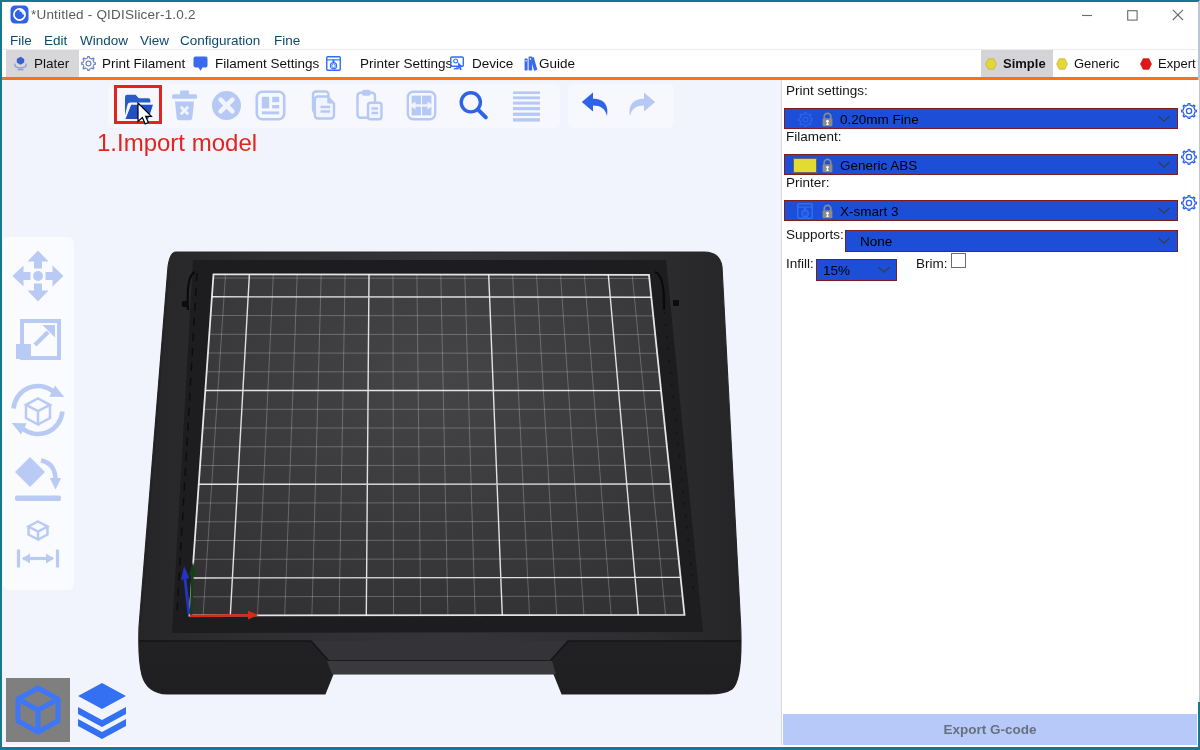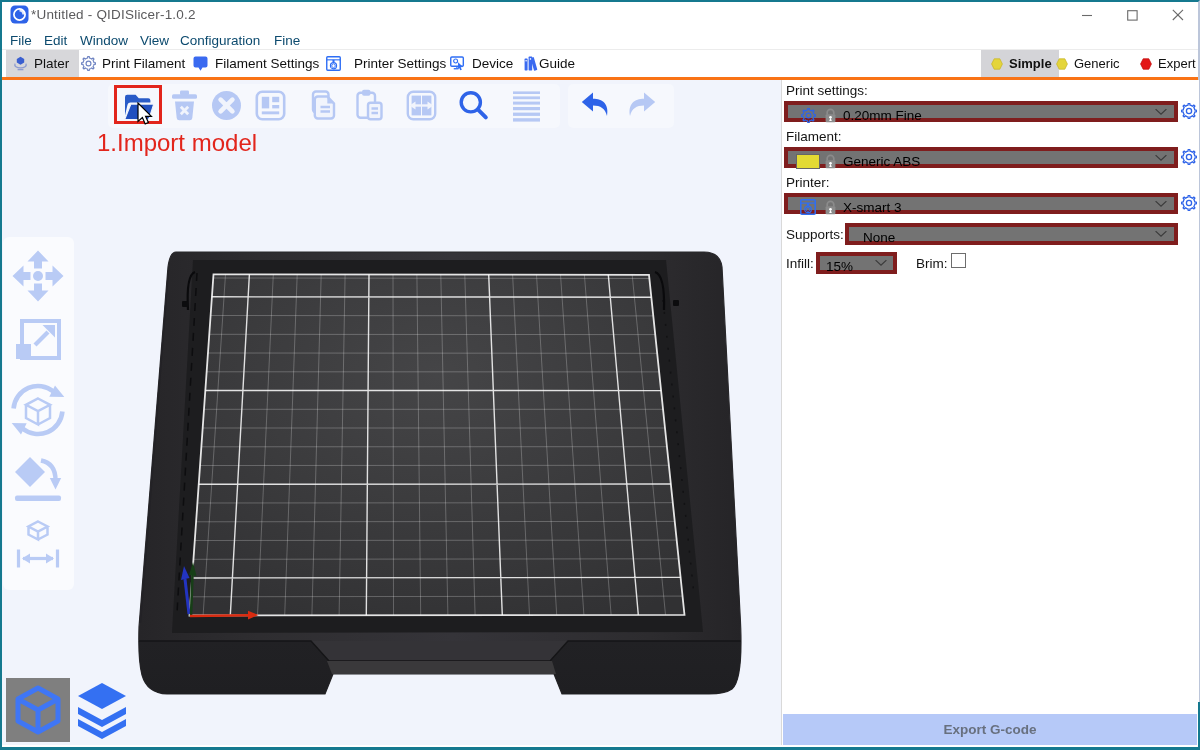--- a/index.html
+++ b/index.html
@@ -35,21 +35,21 @@
   .red-box{position:absolute;left:112px;top:5px;width:48px;height:39px;border:3px solid #e2251c;box-sizing:border-box;}
   .annotation{position:absolute;left:95px;top:49px;font-size:24px;color:#e2251c;white-space:nowrap;}
   .left-toolbar{position:absolute;left:1px;top:157px;width:71px;height:353px;background:rgba(255,255,255,.62);border-radius:6px;}
   .lt-icon{position:absolute;left:7px;width:58px;height:58px;}
   .view-switch{position:absolute;left:4px;top:598px;display:flex;}
   .vs-btn{width:64px;height:64px;display:flex;align-items:center;justify-content:center;}
   .vs-btn.active{background:#7f7f7f;}
   
   .sidebar{position:absolute;left:779px;top:0;width:417px;height:665px;background:#fff;border-left:1px solid #d9d9d9;}
   .sb-label{position:absolute;font-size:13.5px;color:#141414;}
-  .combo{position:absolute;box-sizing:border-box;border:4px solid #7f1d1d;background:#737373;display:flex;align-items:center;}
+  .combo{position:absolute;box-sizing:border-box;border:1px solid #7f1d1d;background:#1d4ed8;display:flex;align-items:center;margin-top:7px;}
   .combo .ctext{font-size:13.5px;color:#000;white-space:nowrap;}
   .combo .chev{position:absolute;right:7px;top:50%;transform:translateY(-50%);}
   .gear-btn{position:absolute;width:16px;height:16px;}
   .swatch{position:absolute;box-sizing:border-box;border:1.5px solid #666;}
   .checkbox{position:absolute;width:15px;height:15px;box-sizing:border-box;border:1px solid #6d6d6d;background:#fff;}
   .export-btn{position:absolute;left:1px;top:634px;width:414px;height:31px;background:#b6c9f8;
               display:flex;align-items:center;justify-content:center;
               font-size:13.5px;font-weight:bold;color:#68707f;}
 </style>
 </head>
@@ -114,21 +114,21 @@
       <span class="tlabel" style="margin-left:7px">Filament Settings</span>
     </div>
     <div class="tab" style="left:324px">
       <svg class="ticon" width="15" height="15" viewBox="0 0 16 16">
         <rect x="0.8" y="0.8" width="14.4" height="14.4" rx="1" fill="none" stroke="#2e6ef5" stroke-width="1.5"></rect>
         <path d="M0.8,4.1 H15.2" stroke="#2e6ef5" stroke-width="1.2"></path>
         <rect x="6.9" y="4.1" width="2.2" height="2.6" fill="#2e6ef5"></rect>
         <circle cx="8" cy="10.4" r="3.3" fill="none" stroke="#2e6ef5" stroke-width="1.2"></circle>
         <path d="M8,8.3 L9.8,9.4 V11.4 L8,12.5 L6.2,11.4 V9.4 Z" fill="none" stroke="#2e6ef5" stroke-width="0.9"></path>
       </svg>
-      <span class="tlabel" style="margin-left:13px">Printer Settings</span>
+      <span class="tlabel" style="margin-left:19px">Printer Settings</span>
     </div>
     <div class="tab" style="left:448px">
       <svg class="ticon" width="15" height="15" viewBox="0 0 16 16">
         <rect x="0.8" y="1" width="13.4" height="10" rx="1.2" fill="none" stroke="#2e6ef5" stroke-width="1.5"></rect>
         <circle cx="6" cy="5.3" r="2.1" fill="none" stroke="#2e6ef5" stroke-width="1.2"></circle>
         <path d="M8.6,6.6 L14,11.8 L11.4,12 L12.6,14.6 L11,15.3 L9.8,12.7 L8.6,14.2 Z" fill="#2e6ef5"></path>
         <path d="M7.4,11 V13" stroke="#2e6ef5" stroke-width="1.4"></path>
         <path d="M4,13.6 H9" stroke="#2e6ef5" stroke-width="1.4"></path>
       </svg>
       <span class="tlabel" style="margin-left:7px">Device</span>
@@ -136,21 +136,21 @@
     <div class="tab" style="left:522px">
       <svg class="ticon" width="15" height="15" viewBox="0 0 15 15">
         <rect x="0.6" y="2.6" width="3" height="11.8" rx="0.6" fill="#3a6af0"></rect>
         <rect x="4.6" y="0.6" width="3.6" height="13.8" rx="0.6" fill="#3a6af0"></rect>
         <rect x="8.2" y="1.2" width="3.4" height="13.4" rx="0.6" fill="#3a6af0" transform="rotate(-16 9.9 7.9)"></rect>
         <rect x="1.5" y="4" width="1.2" height="1.4" fill="#fff"></rect>
         <rect x="5.8" y="2.2" width="1.3" height="1.5" fill="#fff"></rect>
       </svg>
       <span class="tlabel" style="">Guide</span>
     </div>
-    <div class="mode active" style="left:979px;width:68px;padding-left:10px">
+    <div class="mode active" style="left:979px;width:68px;padding-left:4px">
       <svg width="12" height="12" viewBox="0 0 12 12">
         <polygon points="3.2,0.8 8.8,0.8 11.4,6 8.8,11.2 3.2,11.2 0.6,6" fill="#e4d53b" stroke="#c9b72e" stroke-width="0.8"></polygon>
       </svg>
       <span class="mlabel" style="margin-left:6px">Simple</span>
     </div>
     <div class="mode" style="left:1054px">
       <svg width="12" height="12" viewBox="0 0 12 12">
         <polygon points="3.2,0.8 8.8,0.8 11.4,6 8.8,11.2 3.2,11.2 0.6,6" fill="#e4d53b" stroke="#c9b72e" stroke-width="0.8"></polygon>
       </svg>
       <span class="mlabel" style="margin-left:6px">Generic</span>

